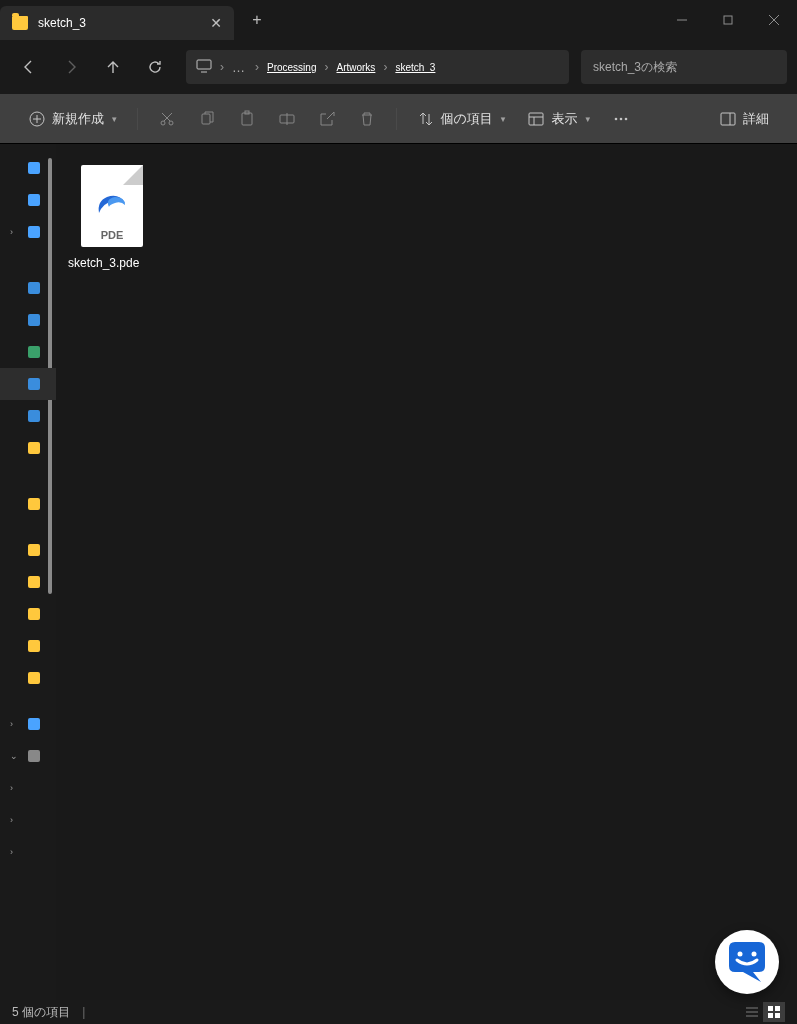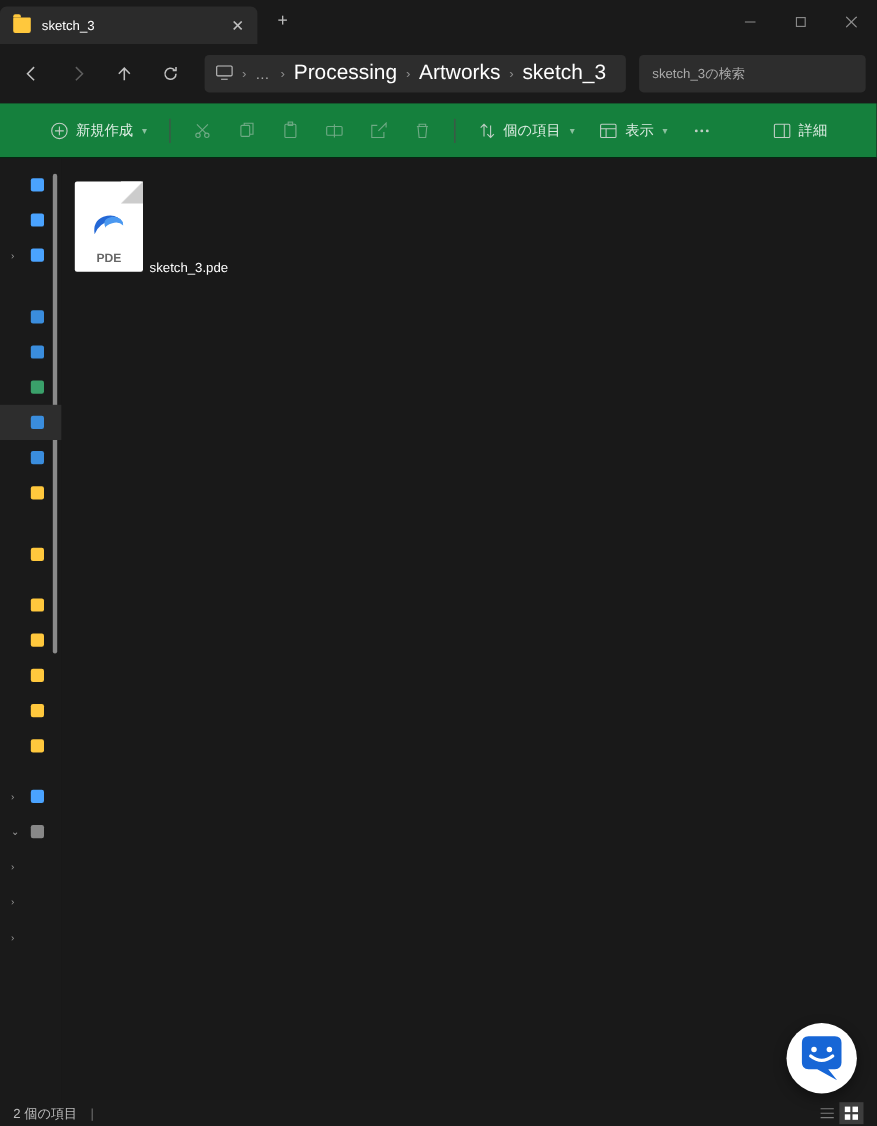--- a/index.html
+++ b/index.html
@@ -72,42 +72,42 @@
       background: #2d2d2d;
       border-radius: 4px;
       display: flex;
       align-items: center;
       padding: 0 10px;
       gap: 8px;
       margin-left: 8px;
     }
     .addr-icon { opacity: .85; }
     .chev { opacity: .45; font-size: 12px; }
-    .crumb { font-size: 19px; cursor: pointer; }
+    .crumb { font-size: 10px; cursor: pointer; text-decoration: underline; }
     .ellips { opacity: .6; letter-spacing: 2px; }
     .searchbox {
       width: 206px;
       height: 34px;
       background: #2d2d2d;
       border-radius: 4px;
       display: flex;
       align-items: center;
       padding: 0 12px;
       margin-left: 8px;
       color: #aaa;
       font-size: 12px;
     }
     
     .toolbar {
       height: 50px;
-      background: #15803d;
+      background: #404040;
       border-bottom: 1px solid #000;
       display: flex;
       align-items: center;
-      padding: 0 35px;
+      padding: 0 18px;
       gap: 2px;
     }
     .tbtn {
       height: 34px;
       display: flex; align-items: center; justify-content: center;
       padding: 0 10px;
       cursor: pointer;
       opacity: .85;
       gap: 6px;
       font-size: 13px;
@@ -161,22 +161,22 @@
       flex: 1;
       background: #191919;
       padding: 12px;
       display: flex;
       align-items: flex-start;
       gap: 18px;
     }
     .file-item {
       width: 106px;
       display: flex;
-      flex-direction: row;
-      align-items: flex-end;
+      flex-direction: column;
+      align-items: flex-start;
       gap: 6px;
       cursor: pointer;
       padding: 6px 0;
     }
     .file-thumb {
       width: 88px; height: 88px;
       display: flex; align-items: center; justify-content: center;
     }
     .pde-icon {
       width: 62px; height: 82px;
@@ -487,21 +487,21 @@
           </svg>
           <div class="pde-text">PDE</div>
         </div>
       </div>
       <div class="file-label">sketch_3.pde</div>
     </div>
   </div>
 </div>
 
 <div class="statusbar">
-  <span>2 個の項目</span>
+  <span>5 個の項目</span>
   <span style="margin-left:12px;opacity:.5">|</span>
   <div class="status-spacer"></div>
   <div class="view-mode">
     <svg viewBox="0 0 14 14" stroke="#ccc" stroke-width="1">
         <line x1="1" y1="3" x2="13" y2="3"></line>
         <line x1="1" y1="7" x2="13" y2="7"></line>
         <line x1="1" y1="11" x2="13" y2="11"></line>
       </svg>
   </div>
   <div class="view-mode active">

